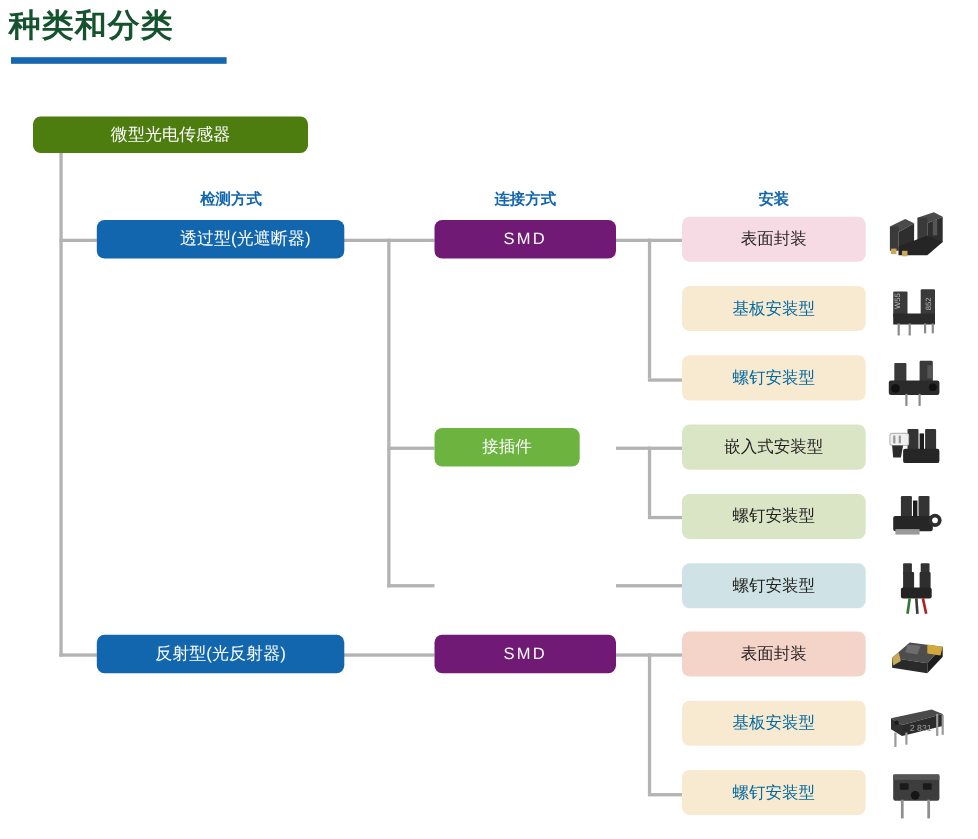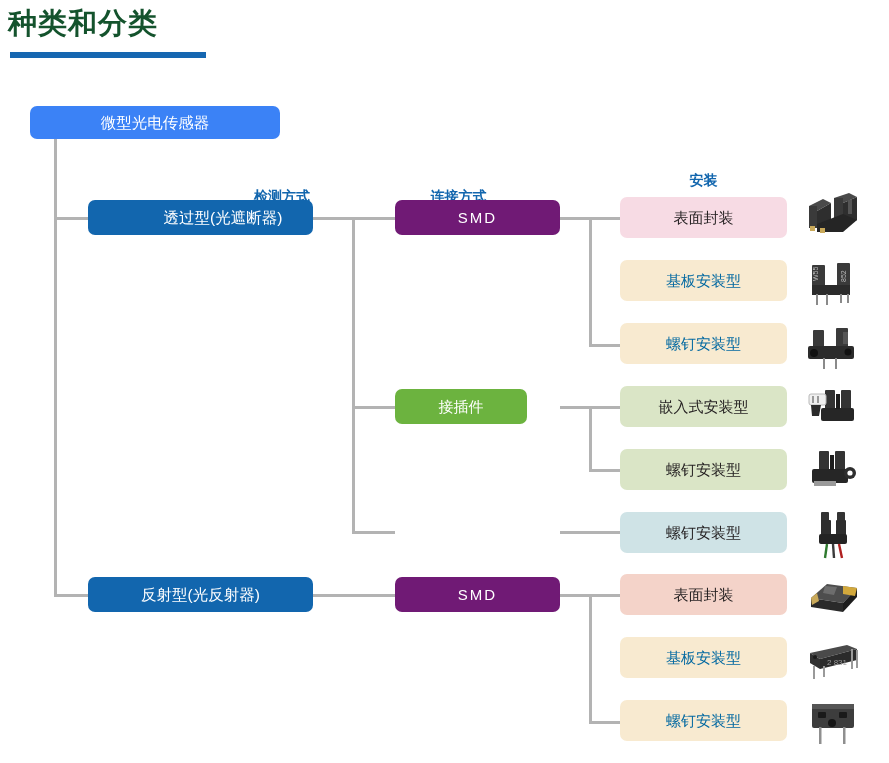--- a/index.html
+++ b/index.html
@@ -31,21 +31,21 @@
   
   .node{
     position:absolute;
     border-radius:7px;
     display:flex;align-items:center;justify-content:center;
     box-sizing:border-box;
     font-size:15px;
     line-height:1;
     white-space:nowrap;
   }
-  .node.lvl1{background:#3b82f6;color:#ffffff;font-size:15.5px;}
+  .node.lvl1{background:#4d7c0f;color:#ffffff;font-size:15.5px;}
   .node.lvl2{background:#1266ae;color:#ffffff;font-size:15.5px;}
   .node.smd{background:#701a75;color:#ffffff;letter-spacing:2px;font-size:15px;}
   .node.conn{background:#6cb33f;color:#ffffff;font-size:15px;}
   .node.wire{background:#00a0a8;color:#ffffff;font-size:15px;}
   .node.m-pink{background:#f7dbe4;color:#231f20;}
   .node.m-pink2{background:#f4d3c9;color:#231f20;}
   .node.m-cream{background:#f8ead0;color:#0369a1;}
   .node.m-green{background:#dae5c6;color:#231f20;}
   .node.m-blue{background:#cfe3e6;color:#231f20;}
 
@@ -61,22 +61,22 @@
   .photo svg{display:block;width:100%;height:100%;}
 </style>
 </head>
 <body>
 
 <div id="root">
 
   <div class="page-title">种类和分类</div>
   <div class="title-rule"></div>
 
-  <div class="col-cap" style="left:110px;top:188px;width:200px;text-align:right;">检测方式</div>
-  <div class="col-cap" style="left:376px;top:172px;width:165px;margin-top:16px;">连接方式</div>
+  <div class="col-cap" style="left:110px;top:172px;width:200px;">检测方式</div>
+  <div class="col-cap" style="left:395px;top:172px;width:165px;">连接方式</div>
   <div class="col-cap" style="left:620px;top:172px;width:167px;">安装</div>
 
   <div class="ln v" style="left:54px;top:137px;height:460px;"></div>
 
   <div class="ln h" style="left:54px;top:217px;width:34px;"></div>
 
   <div class="ln h" style="left:54px;top:594px;width:34px;"></div>
 
   <div class="ln h" style="left:312px;top:217px;width:83px;"></div>
   <div class="ln v" style="left:352px;top:217px;height:317px;"></div>

